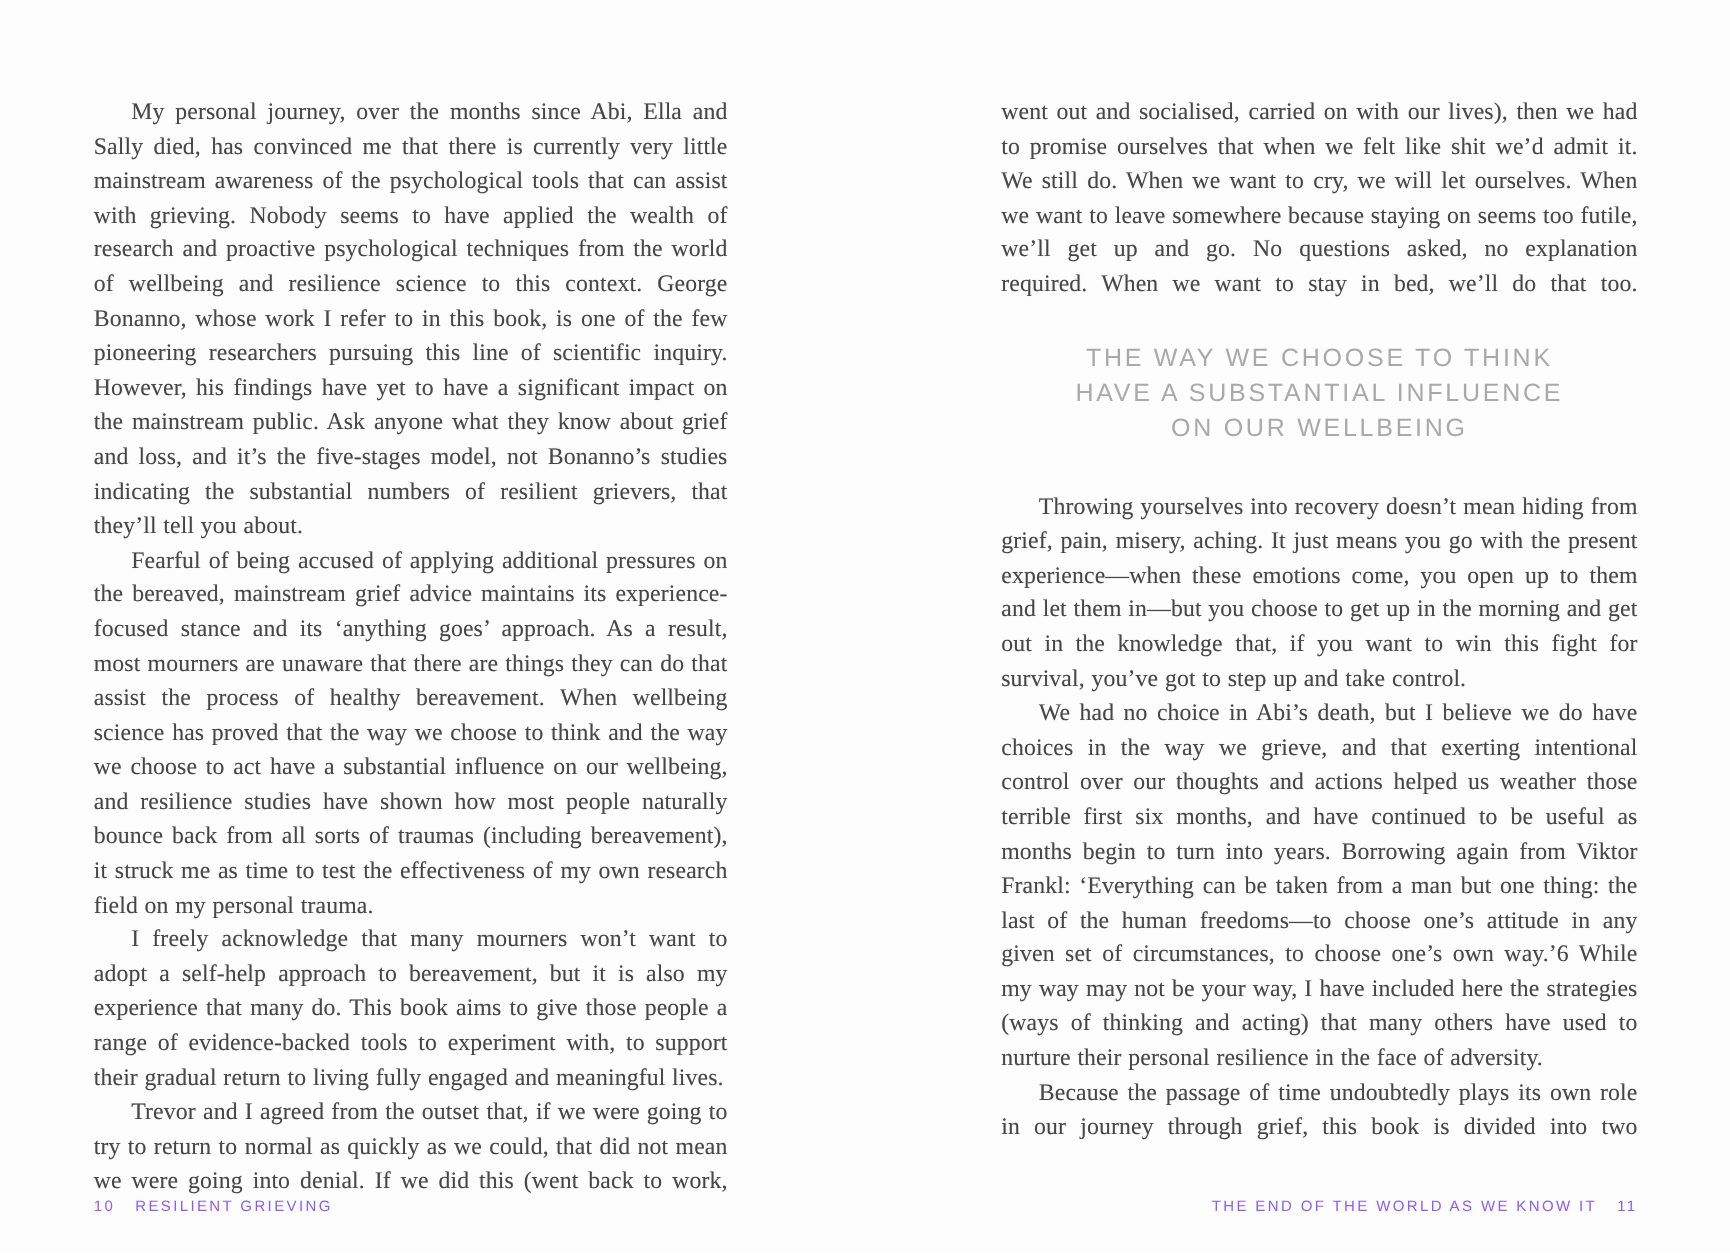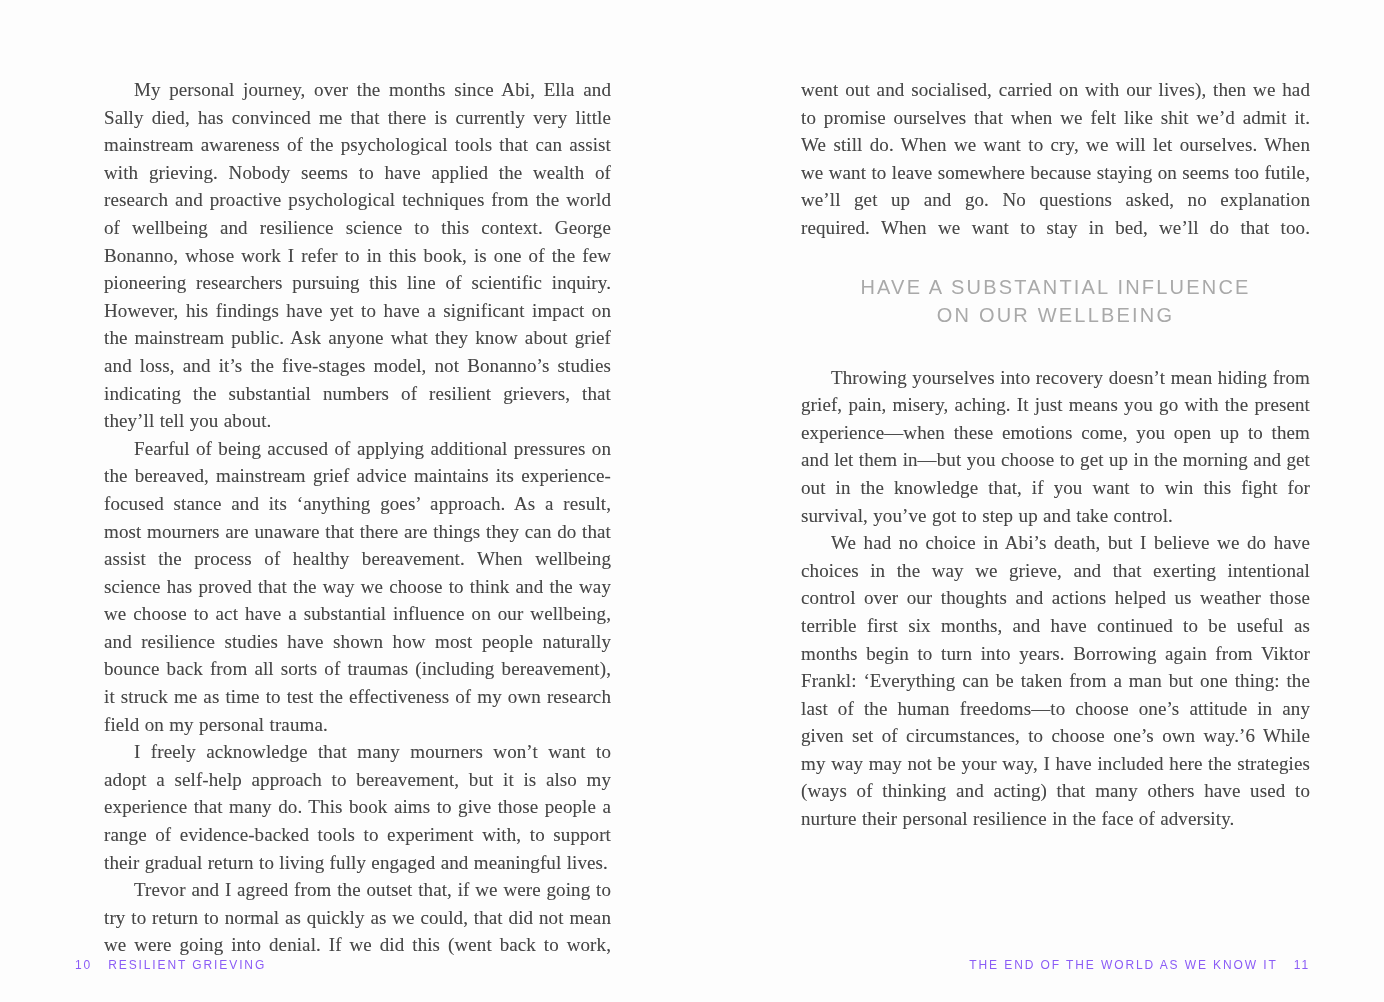--- a/index.html
+++ b/index.html
@@ -13,21 +13,21 @@
     height: 1002px;
     background: #fdfdfd;
     font-family: "Liberation Serif", serif;
     color: #474747;
     overflow: hidden;
   }
   .page-column {
     position: absolute;
     top: 76px;
   }
-  .page-column.left  { left: 75px;  width: 507px; margin-left: 29px; }
+  .page-column.left  { left: 75px;  width: 507px; }
   .page-column.right { left: 801px; width: 509px; }
 
   p.body-par {
     margin: 0;
     font-size: 19px;
     line-height: 27.6px;
     text-align: justify;
     letter-spacing: 0.1px;
     word-spacing: 0.5px;
     text-shadow: 0 0 0.6px rgba(80,80,80,0.35);
@@ -68,26 +68,28 @@
     <p class="body-par indent">My personal journey, over the months since Abi, Ella and Sally died, has convinced me that there is currently very little mainstream awareness of the psychological tools that can assist with grieving. Nobody seems to have applied the wealth of research and proactive psychological techniques from the world of wellbeing and resilience science to this context. George Bonanno, whose work I refer to in this book, is one of the few pioneering researchers pursuing this line of scientific inquiry. However, his findings have yet to have a significant impact on the mainstream public. Ask anyone what they know about grief and loss, and it’s the five-stages model, not Bonanno’s studies indicating the substantial numbers of resilient grievers, that they’ll tell you about.</p>
     <p class="body-par indent">Fearful of being accused of applying additional pressures on the bereaved, mainstream grief advice maintains its experience-focused stance and its ‘anything goes’ approach. As a result, most mourners are unaware that there are things they can do that assist the process of healthy bereavement. When wellbeing science has proved that the way we choose to think and the way we choose to act have a substantial influence on our wellbeing, and resilience studies have shown how most people naturally bounce back from all sorts of traumas (including bereavement), it struck me as time to test the effectiveness of my own research field on my personal trauma.</p>
     <p class="body-par indent">I freely acknowledge that many mourners won’t want to adopt a self-help approach to bereavement, but it is also my experience that many do. This book aims to give those people a range of evidence-backed tools to experiment with, to support their gradual return to living fully engaged and meaningful lives.</p>
     <p class="body-par indent continues">Trevor and I agreed from the outset that, if we were going to try to return to normal as quickly as we could, that did not mean we were going into denial. If we did this (went back to work,</p>
   </div>
 
   <div class="page-column right">
     <p class="body-par continues">went out and socialised, carried on with our lives), then we had to promise ourselves that when we felt like shit we’d admit it. We still do. When we want to cry, we will let ourselves. When we want to leave somewhere because staying on seems too futile, we’ll get up and go. No questions asked, no explanation required. When we want to stay in bed, we’ll do that too.</p>
 
     <div class="pull-quote">
+      <div class="quote-line">THE WAY WE CHOOSE TO THINK</div>
       <div class="quote-line">HAVE A SUBSTANTIAL INFLUENCE</div>
       <div class="quote-line">ON OUR WELLBEING</div>
     </div>
 
     <p class="body-par indent">Throwing yourselves into recovery doesn’t mean hiding from grief, pain, misery, aching. It just means you go with the present experience—when these emotions come, you open up to them and let them in—but you choose to get up in the morning and get out in the knowledge that, if you want to win this fight for survival, you’ve got to step up and take control.</p>
     <p class="body-par indent">We had no choice in Abi’s death, but I believe we do have choices in the way we grieve, and that exerting intentional control over our thoughts and actions helped us weather those terrible first six months, and have continued to be useful as months begin to turn into years. Borrowing again from Viktor Frankl: ‘Everything can be taken from a man but one thing: the last of the human freedoms—to choose one’s attitude in any given set of circumstances, to choose one’s own way.’6 While my way may not be your way, I have included here the strategies (ways of thinking and acting) that many others have used to nurture their personal resilience in the face of adversity.</p>
+    <p class="body-par indent continues">Because the passage of time undoubtedly plays its own role in our journey through grief, this book is divided into two</p>
   </div>
 
   <div class="page-footer left">
     <span>10</span><span class="gap"></span><span>RESILIENT GRIEVING</span>
   </div>
 
   <div class="page-footer right">
     <span>THE END OF THE WORLD AS WE KNOW IT</span><span class="gap"></span><span>11</span>
   </div>
 

